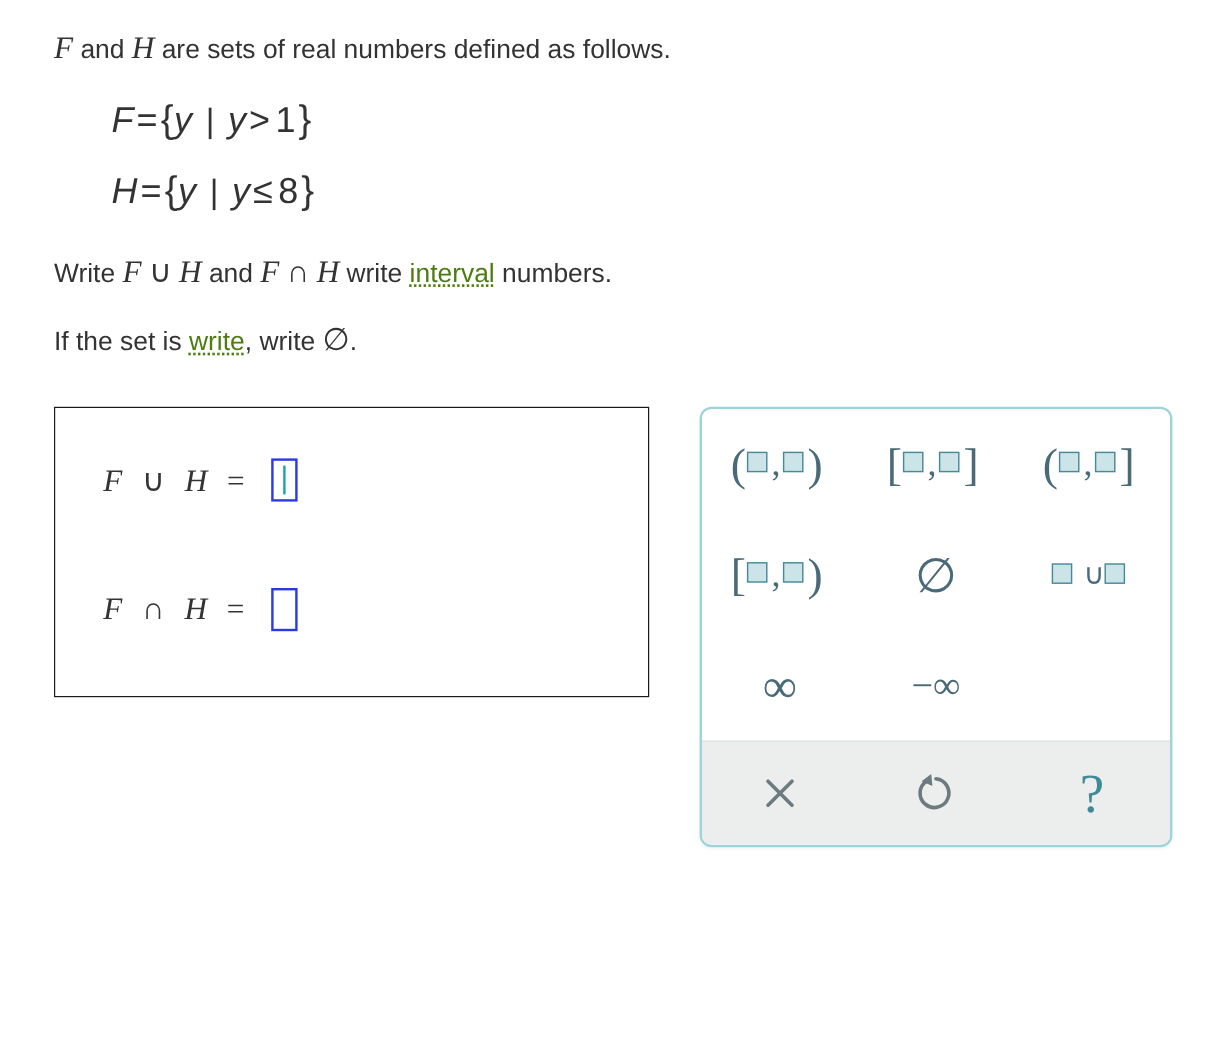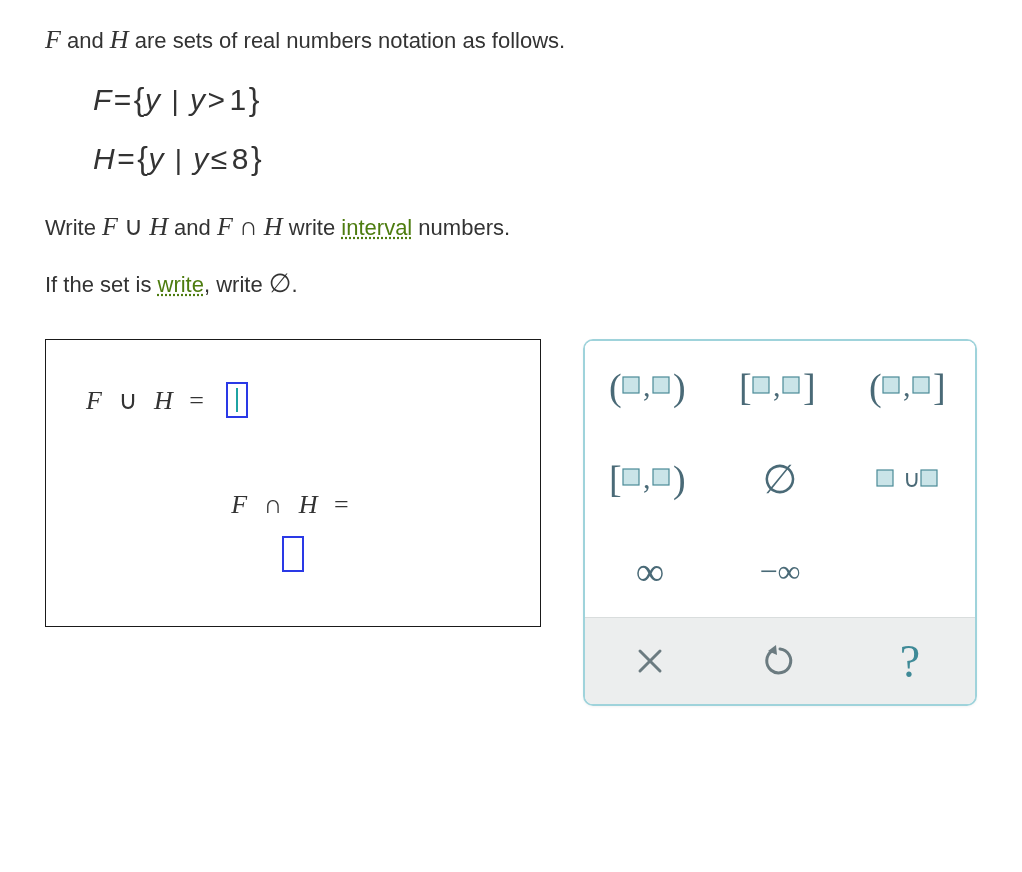--- a/index.html
+++ b/index.html
@@ -23,21 +23,21 @@
 
     .body-row { display: flex; gap: 42px; align-items: flex-start; margin-top: 36px; }
 
     
     .answer-box {
       border: 1.5px solid #1a1a1a;
       width: 500px;
       padding: 42px 40px 54px 40px;
     }
     .ans-row { display: flex; align-items: center; gap: 16px; margin-bottom: 72px; }
-    .ans-row:last-child { margin-bottom: 0; flex-direction: column; }
+    .ans-row:last-child { margin-bottom: 0; }
     .ans-label { font-family: 'Times New Roman', Times, serif; font-style: italic; font-size: 26px; letter-spacing: 4px;}
     .ans-label .op { font-style: normal; }
     .input-slot {
       width: 22px; height: 36px;
       border: 2.5px solid #2a39e6;
       display: inline-block;
       position: relative;
     }
     .input-slot.active::after {
       content: '';
@@ -94,21 +94,21 @@
 
     .sq { fill: #cae4e8; stroke: #4a8a97; stroke-width: 1.2; }
     .paren-t { font-family: 'Times New Roman', serif; font-size: 38px; fill: #4a6a77; }
     .comma-t { font-family: 'Times New Roman', serif; font-size: 30px; fill: #4a6a77; }
     .u-t { font-family: 'Times New Roman', serif; font-size: 24px; fill: #4a6a77; }
   </style>
 </head>
 <body>
 
 <div class="prompt-line">
-  <span class="math-italic">F</span><span> and </span><span class="math-italic">H</span><span> are sets of real numbers notation as follows.</span>
+  <span class="math-italic">F</span><span> and </span><span class="math-italic">H</span><span> are sets of real numbers defined as follows.</span>
 </div>
 
 <div class="set-defs">
   <div class="set-def-row">
     <span>F</span><span class="op">=</span><span class="brace">{</span><span>y</span> <span class="op" style="font-size:28px;">|</span> <span>y</span><span class="op">&gt;</span><span class="op">1</span><span class="brace">}</span>
   </div>
   <div class="set-def-row">
     <span>H</span><span class="op">=</span><span class="brace">{</span><span>y</span> <span class="op" style="font-size:28px;">|</span> <span>y</span><span class="op">≤</span><span class="op">8</span><span class="brace">}</span>
   </div>
 </div>

